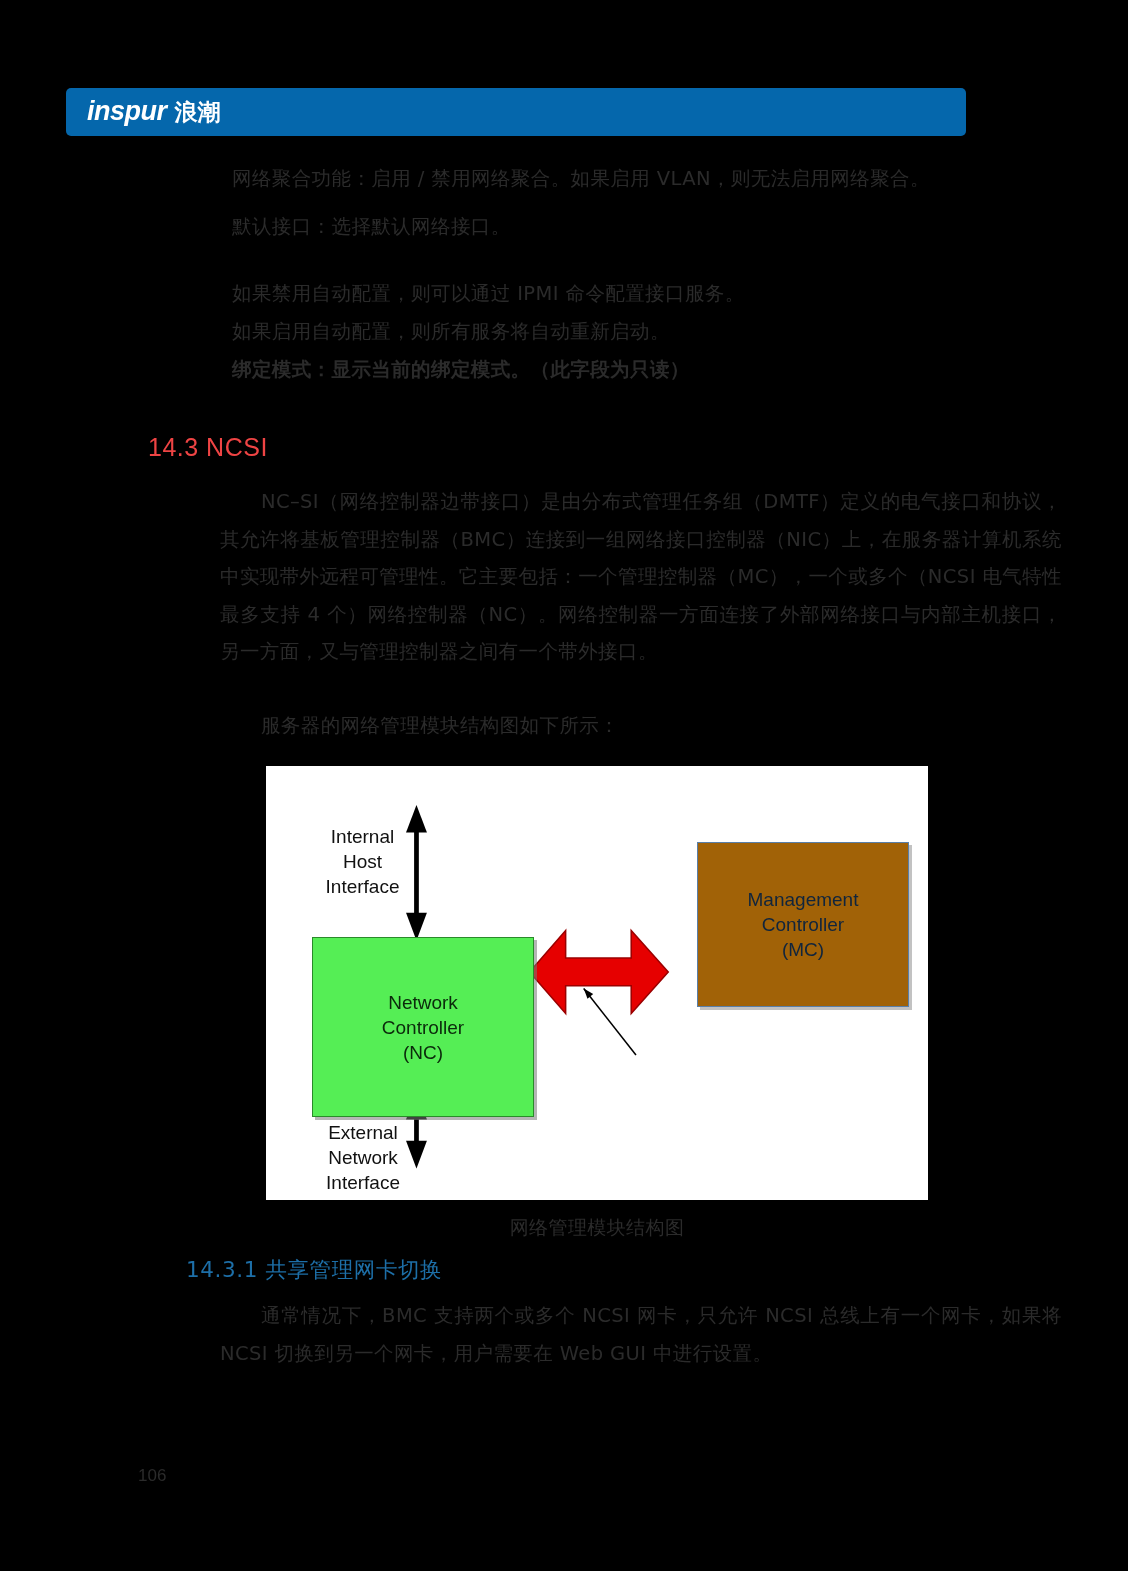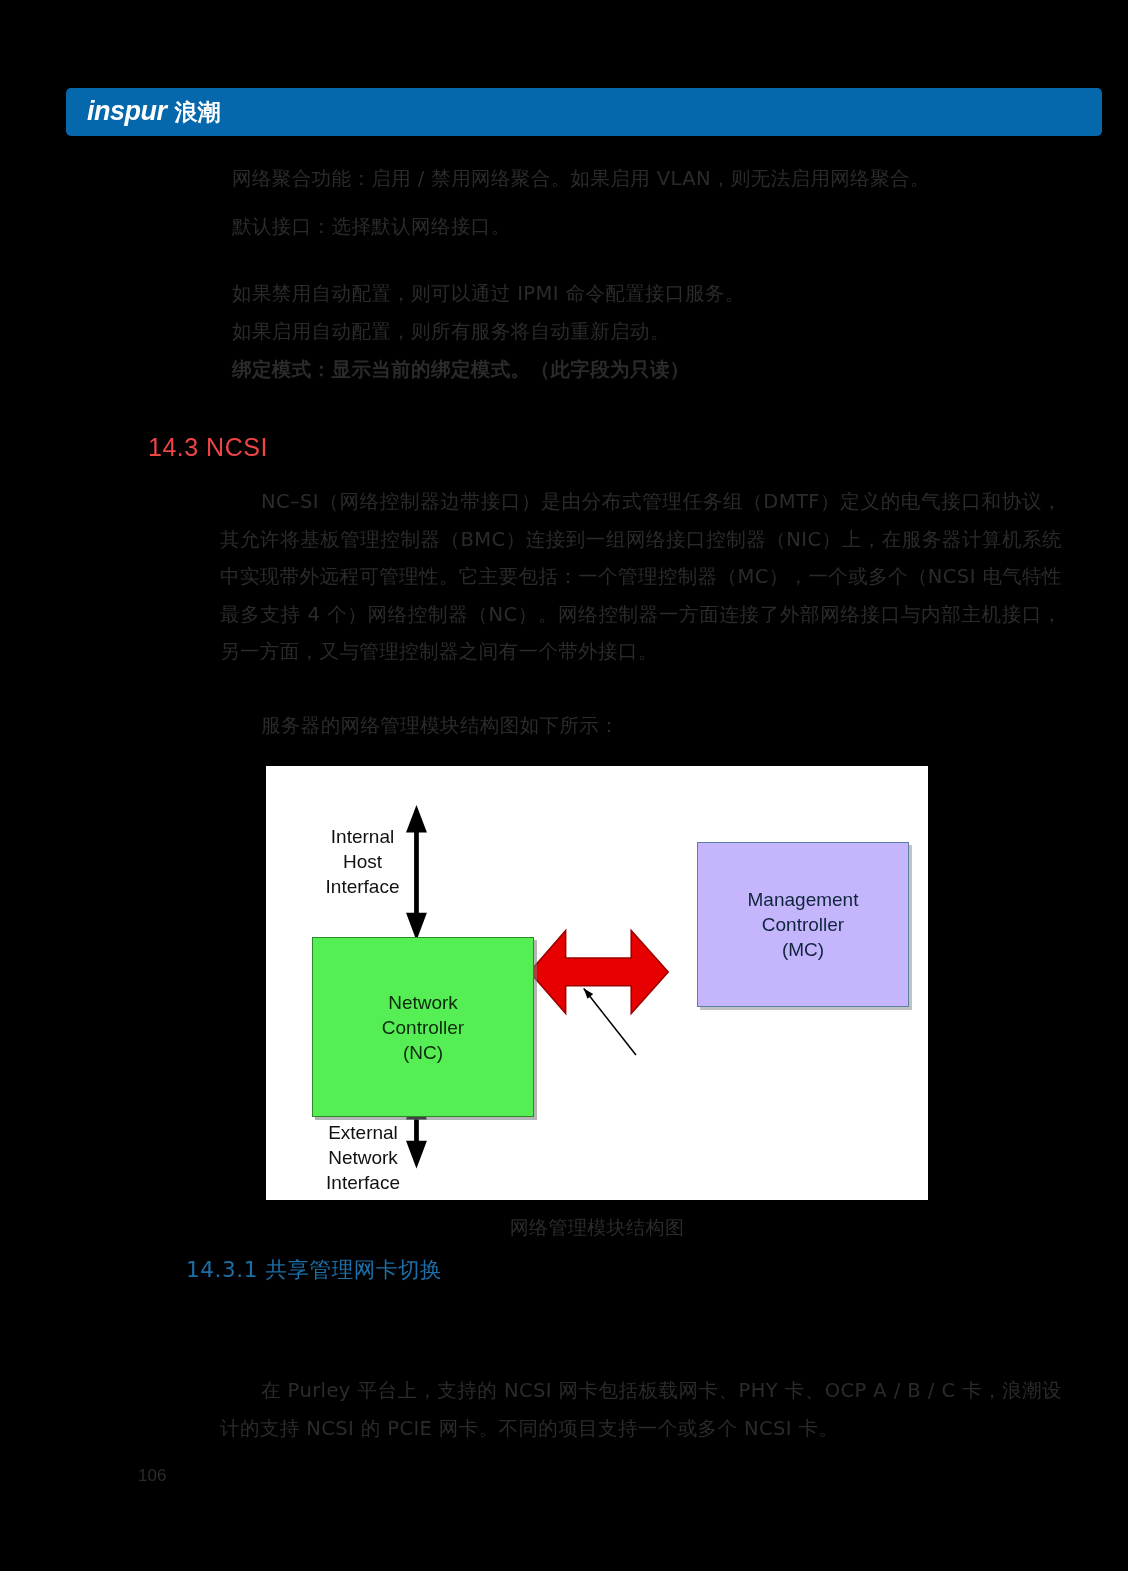--- a/index.html
+++ b/index.html
@@ -17,21 +17,21 @@
     width: 1128px;
     height: 1571px;
     background: #000000;
   }
 
   
   .header-banner {
     position: absolute;
     left: 66px;
     top: 88px;
-    width: 1036px;
+    width: 900px;
     height: 48px;
     background: #0567ac;
     border-radius: 5px;
     display: flex;
     align-items: center;
   }
   .logo {
     display: flex;
     align-items: baseline;
     margin-left: 21px;
@@ -145,21 +145,21 @@
     font-family: "Liberation Sans", sans-serif;
     white-space: pre-line;
   }
 
   .box-mc {
     position: absolute;
     left: 405px;
     top: 50px;
     width: 212px;
     height: 165px;
-    background: #c4b5fd;
+    background: #a16207;
     border: 1.5px solid #5a7fa8;
     box-shadow: 3px 3px 0 rgba(120,120,120,0.45);
     display: flex;
     align-items: center;
     justify-content: center;
   }
   .box-mc .box-text {
     color: #10253d;
     font-size: 19px;
     line-height: 25px;
@@ -282,20 +282,20 @@
       </div>
 
 
     </div>
   </div>
 
   <div class="caption">网络管理模块结构图</div>
 
   <div class="h3" style="top:1255px;">14.3.1 共享管理网卡切换</div>
 
-
-  <div class="para body-text" style="top:1372px;">
-    <p>在 Purley 平台上，支持的 NCSI 网卡包括板载网卡、PHY 卡、OCP A / B / C 卡，浪潮设计的支持 NCSI 的 PCIE 网卡。不同的项目支持一个或多个 NCSI 卡。</p>
-  </div>
+  <div class="para body-text" style="top:1297px;">
+    <p>通常情况下，BMC 支持两个或多个 NCSI 网卡，只允许 NCSI 总线上有一个网卡，如果将 NCSI 切换到另一个网卡，用户需要在 Web GUI 中进行设置。</p>
+  </div>
+
 
   <div class="page-number">106</div>
 
 </div>
 
 </body></html>

